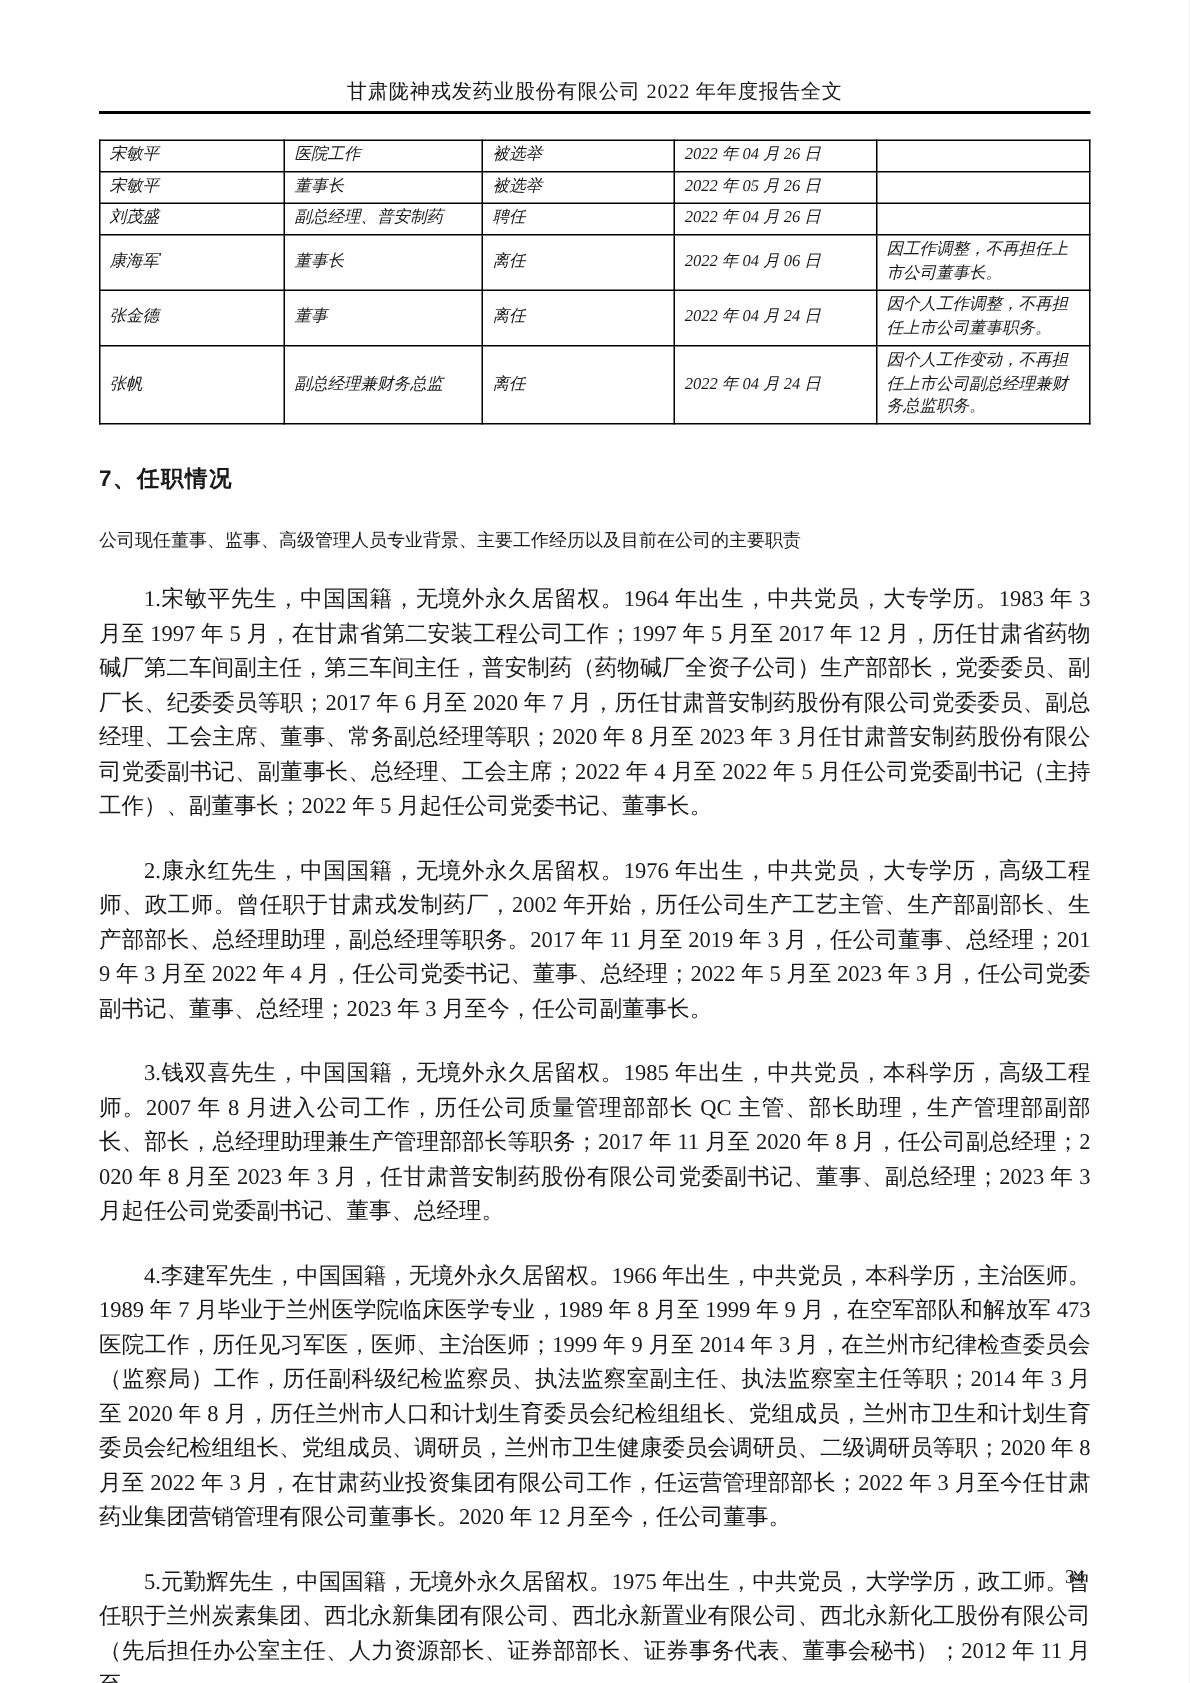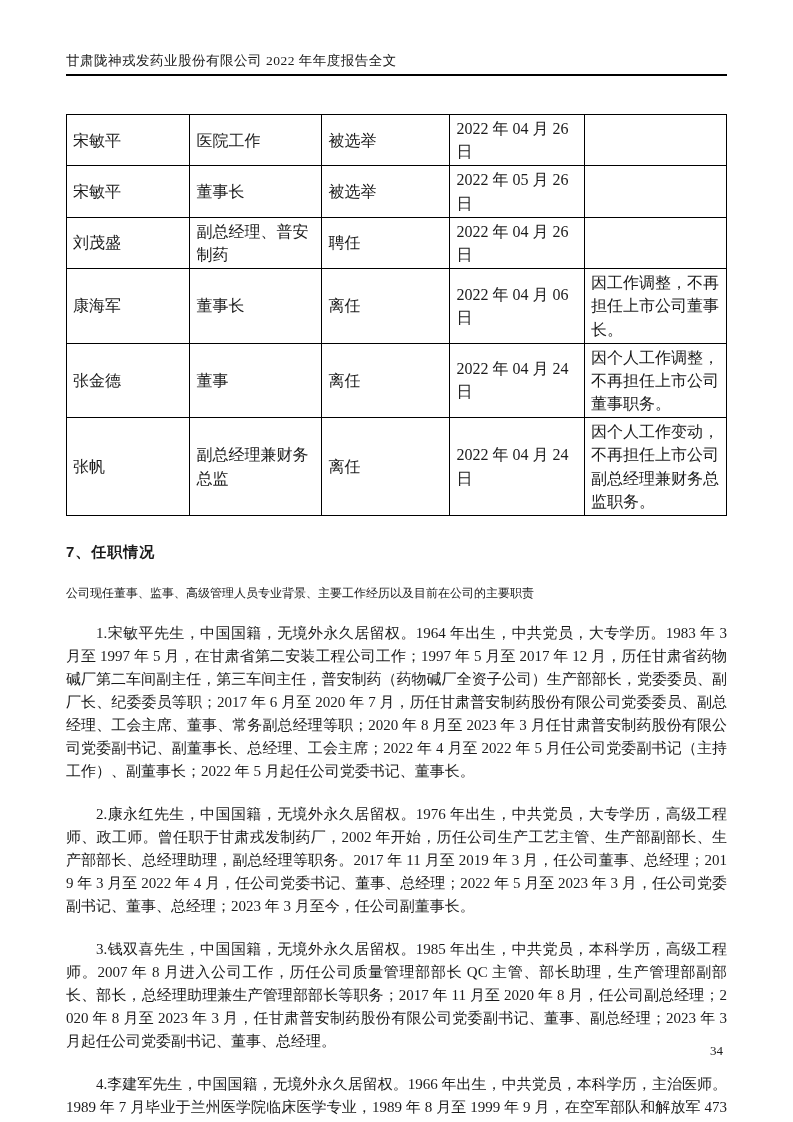--- a/index.html
+++ b/index.html
@@ -17,30 +17,31 @@
   .content {
     position: absolute;
     left: 66px;
     right: 66px;
     top: 0;
   }
   .doc-header {
     padding-top: 52px;
     padding-bottom: 4px;
     border-bottom: 2px solid #000;
-    text-align: left;
+    text-align: center;
     font-size: 13.5px;
     letter-spacing: 0.5px;
   }
   table.change-table {
     width: 100%;
     border-collapse: collapse;
     table-layout: fixed;
-    margin-top: 38px;
-    font-size: 16px;
+    margin-top: 17px;
+    font-size: 11px;
+    font-style: italic;
   }
   table.change-table td {
     border: 1px solid #000;
     padding: 2px 6px;
     vertical-align: middle;
     line-height: 1.45;
     text-align: left;
     word-break: break-all;
   }
   .section-heading {

